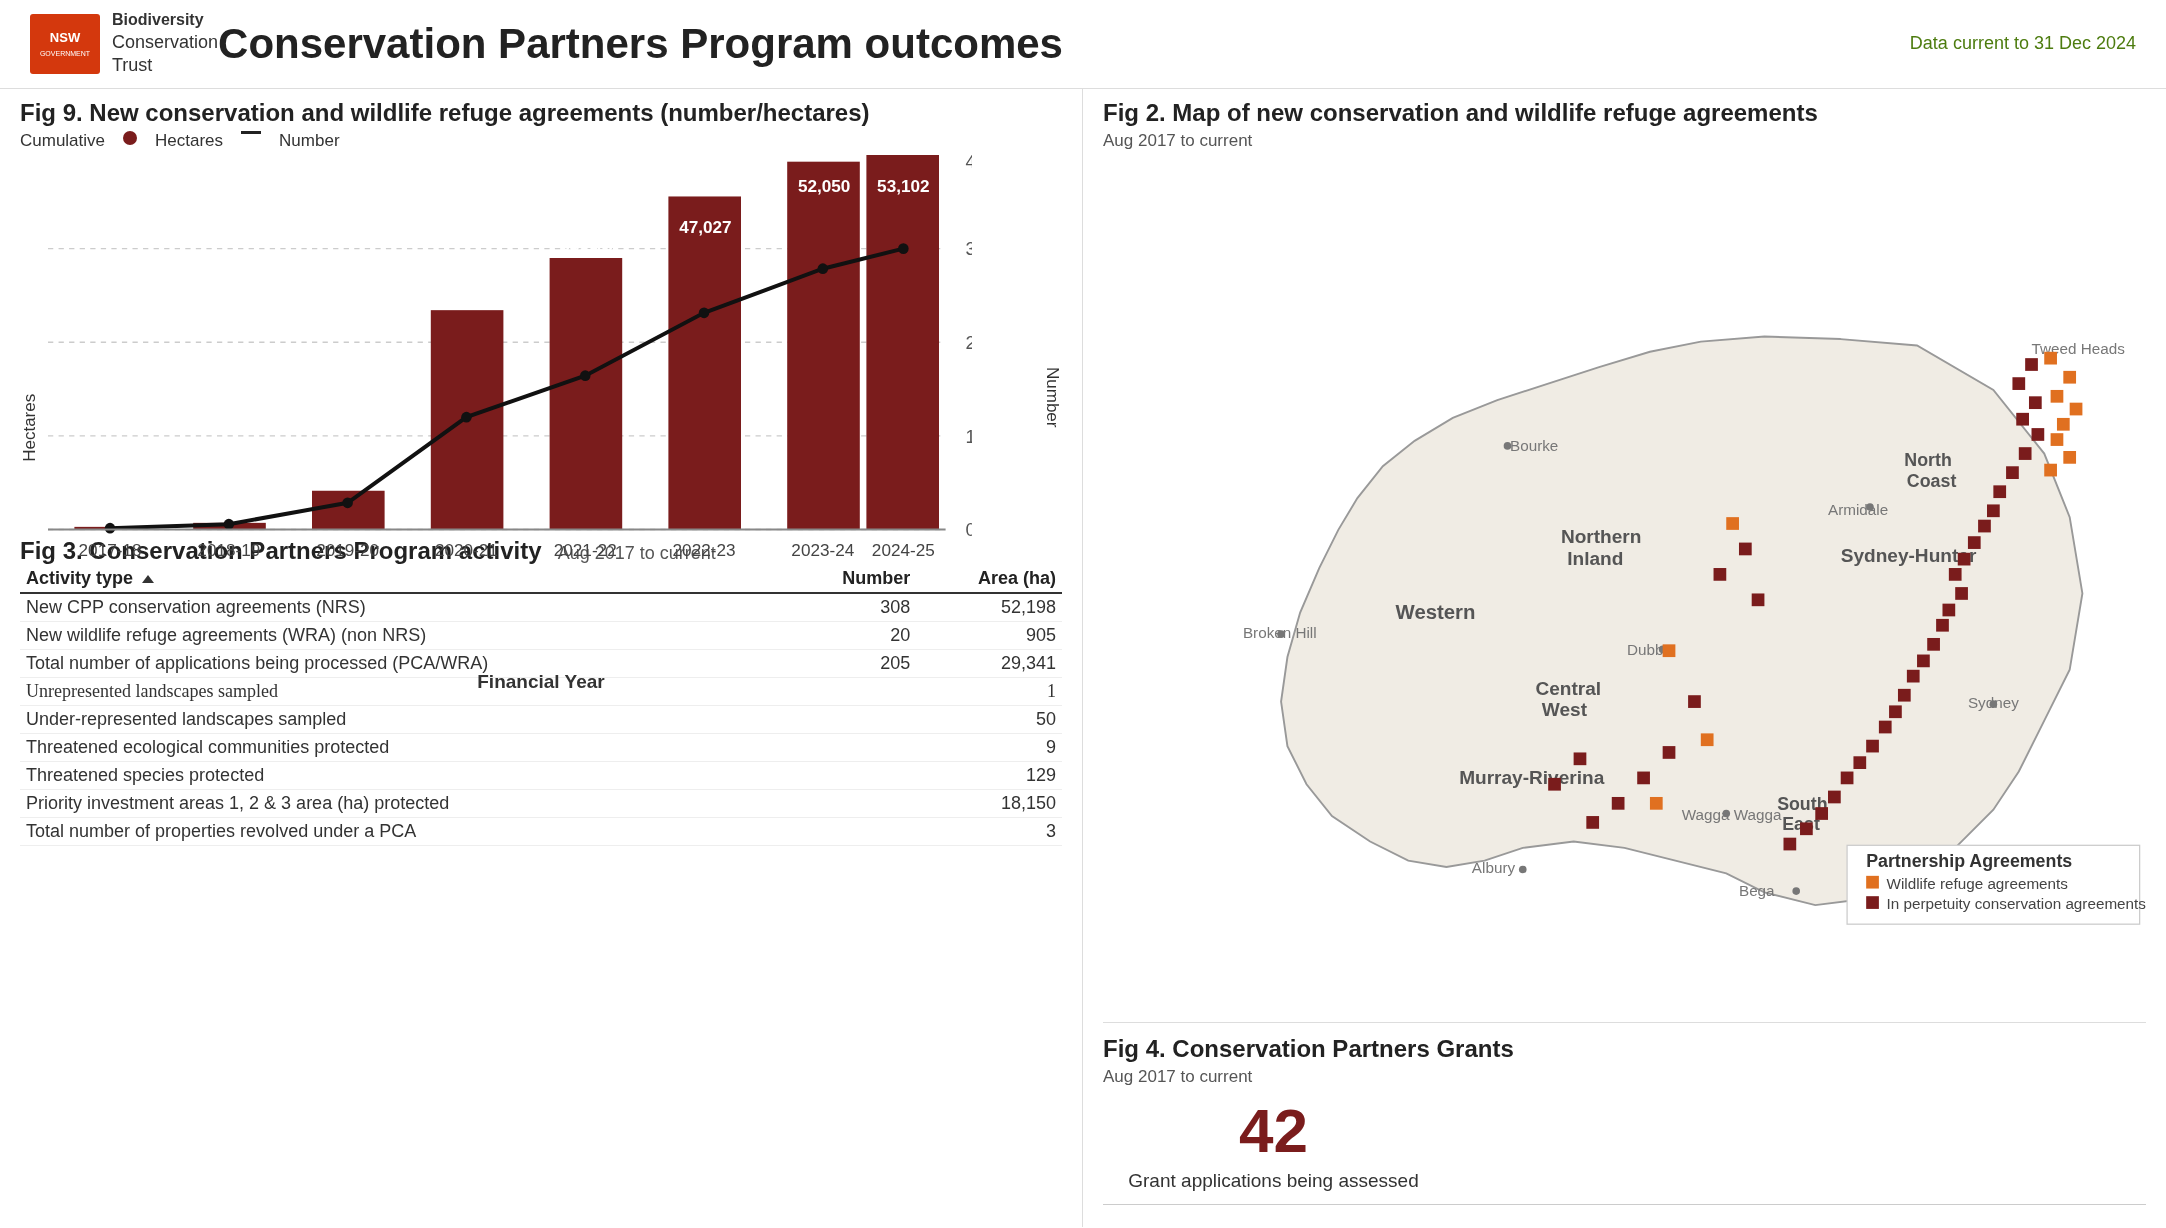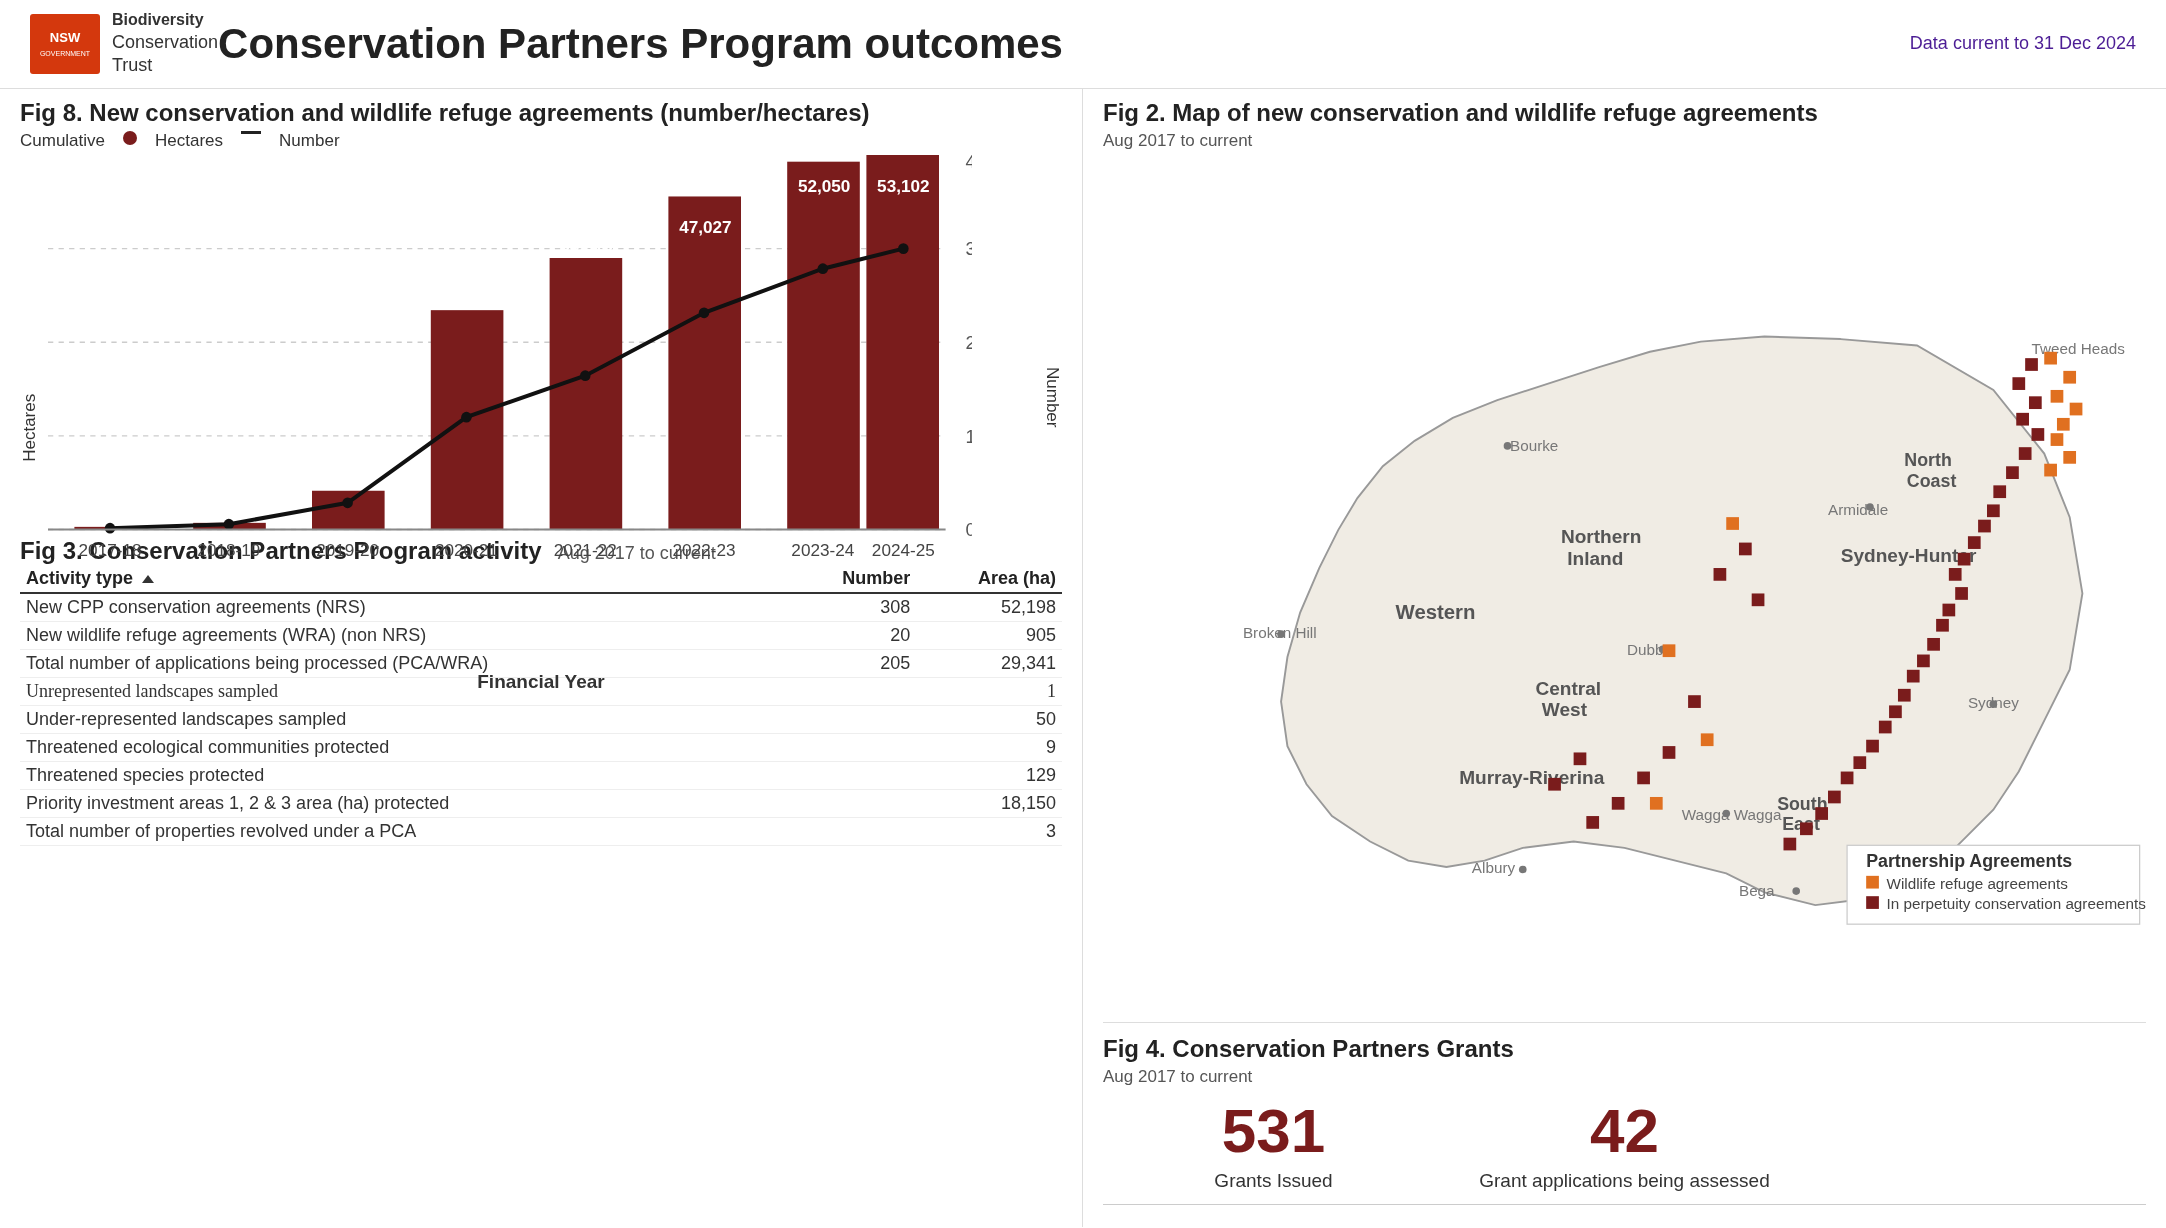--- a/index.html
+++ b/index.html
@@ -38,21 +38,21 @@
     }
     .main-title {
       font-size: 42px;
       font-weight: 900;
       color: #222;
       text-align: left;
       flex: 1;
     }
     .data-current {
       font-size: 18px;
-      color: #4c1d95;
+      color: #4d7c0f;
       text-align: right;
       min-width: 220px;
     }
     .content {
       display: grid;
       grid-template-columns: 1fr 1fr;
       height: calc(100% - 90px);
       gap: 0;
     }
     .left-panel {
@@ -256,21 +256,21 @@
   </div>
   <h1 class="main-title">Conservation Partners Program outcomes</h1>
   <div class="data-current">Data current to 31 Dec 2024</div>
 </div>
 
 <div class="content">
 
   <div class="left-panel">
 
     <div class="chart1-container">
-      <div class="section-title">Fig 8. New conservation and wildlife refuge agreements (number/hectares)</div>
+      <div class="section-title">Fig 9. New conservation and wildlife refuge agreements (number/hectares)</div>
       <div class="chart1-legend">
         <span>Cumulative</span>
         <span class="legend-dot"></span>
         <span>Hectares</span>
         <span class="legend-line"></span>
         <span>Number</span>
       </div>
       <div class="chart1-wrap">
         <div class="y-axis-label-left">Hectares</div>
         <div class="chart1-inner">
@@ -515,24 +515,20 @@
         </svg>
       </div>
     </div>
 
     <div class="grants-section">
       <div class="section-title">Fig 4. Conservation Partners Grants</div>
       <div class="section-subtitle">Aug 2017 to current</div>
 
       <div class="grants-grid">
         <div class="grant-stat">
-          <div class="grant-big-number">531</div>
-          <div class="grant-label">Grants Issued</div>
-        </div>
-        <div class="grant-stat">
           <div class="grant-big-number">42</div>
           <div class="grant-label">Grant applications being assessed</div>
         </div>
         <div></div>
       </div>
 
       <hr class="grant-divider">
 
     </div>
 

